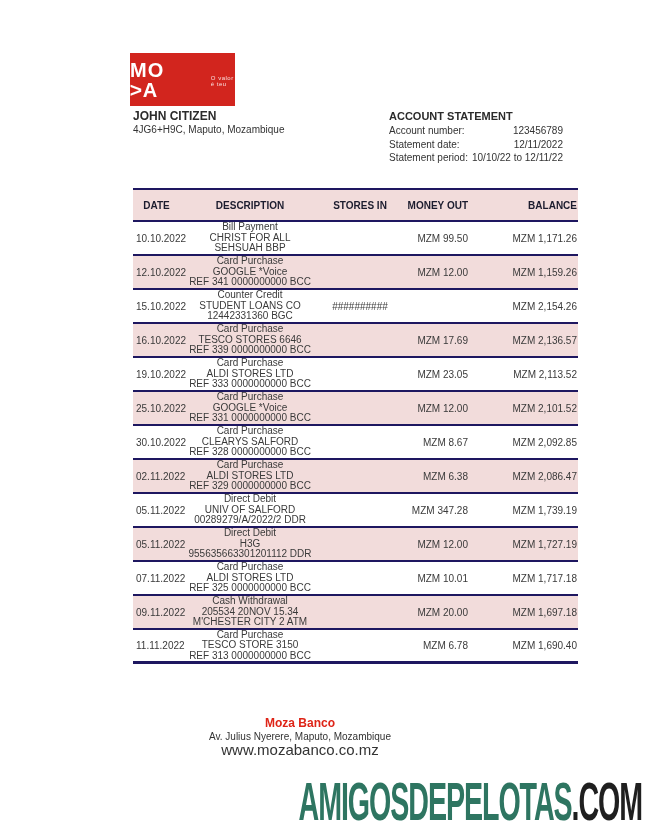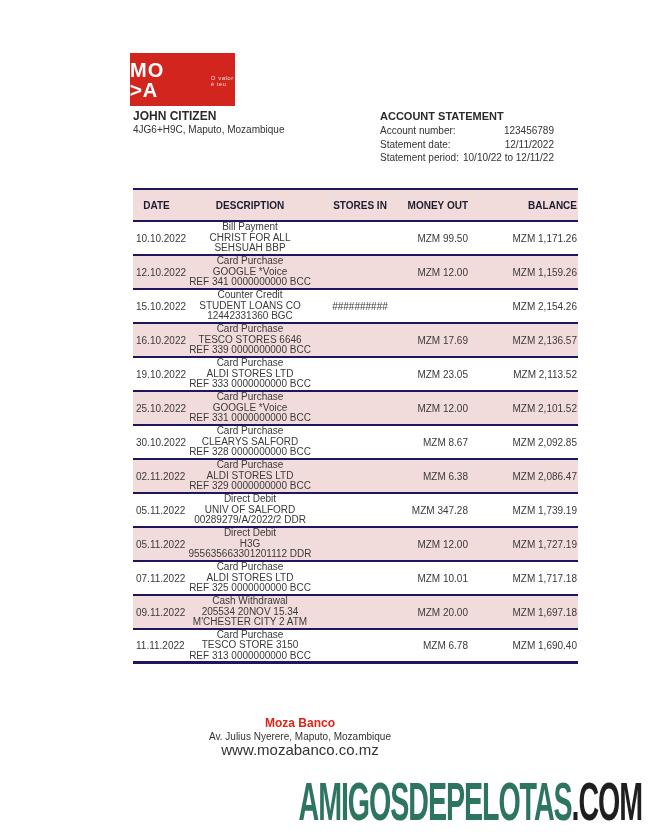--- a/index.html
+++ b/index.html
@@ -33,21 +33,21 @@
     color: rgba(255,255,255,0.85);
     font-size: 6px;
     margin-top: 3px;
     letter-spacing: 0.5px;
   }
   
   .customer { position: absolute; left: 133px; top: 109px; }
   .customer-name { font-size: 12px; font-weight: bold; color: #2b2b2b; line-height: 14px; }
   .customer-address { font-size: 10px; color: #333333; line-height: 14px; }
   
-  .stmt { position: absolute; left: 380px; top: 109px; width: 174px; }
+  .stmt { position: absolute; left: 389px; top: 109px; width: 174px; }
   .stmt-title { font-size: 11px; font-weight: bold; color: #2b2b2b; line-height: 14px; margin-bottom: 1px; }
   .stmt-row { display: flex; justify-content: space-between; font-size: 10px; color: #333333; line-height: 13.5px; }
   .stmt-row .lbl { white-space: nowrap; }
   .stmt-row .val { white-space: nowrap; text-align: right; }
   
   .table { position: absolute; left: 133px; top: 188px; width: 445px; }
   .thead {
     display: flex;
     background: #f2dcdb;
     border-top: 2px solid #1e1760;

